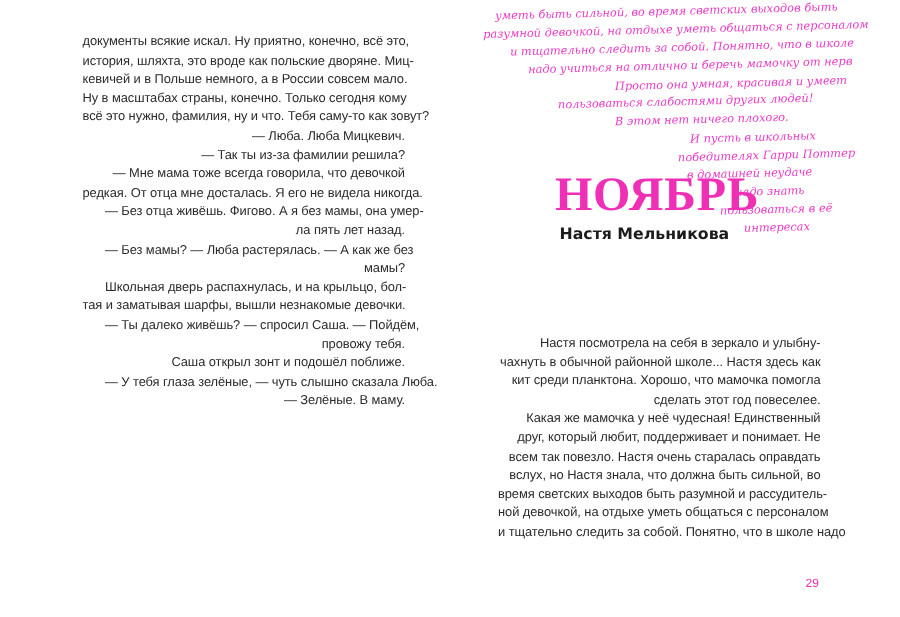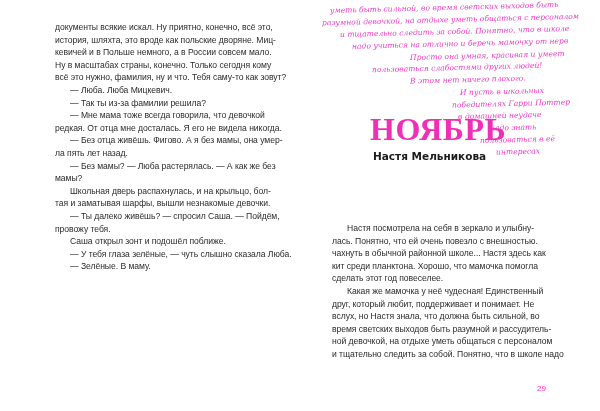--- a/index.html
+++ b/index.html
@@ -1,21 +1,21 @@
 <!DOCTYPE html>
 <html><head>
 <meta charset="utf-8">
 <style>
   * { margin:0; padding:0; box-sizing:border-box; }
   html, body { width:600px; height:411px; background:#ffffff; overflow:hidden; }
   body { position:relative; font-family:"Liberation Sans", sans-serif; color:#2b2b2b; }
   .page { position:absolute; top:0; height:411px; }
   .left-page { left:0; width:300px; }
   .right-page { left:300px; width:300px; }
-  .body-text { position:absolute; font-size:8.6px; line-height:12.6px; letter-spacing:-0.05px; }
+  .body-text { position:absolute; font-size:8.6px; line-height:12.6px; letter-spacing:-0.05px;text-align:right; }
   .left-text { left:55px; top:21px; width:215px; }
   .right-text { left:32px; top:222px; width:215px; }
   .line { white-space:nowrap; display:block; }
   .indent { padding-left:15px; }
   .handwriting { position:absolute; font-family:"DejaVu Serif", serif; font-style:italic; color:#e93cc4; font-size:7.6px; line-height:12px; white-space:nowrap; }
   .hw-line { display:block; }
   .title { position:absolute; left:70px; top:111px; font-family:Liberation Serif, serif; font-weight:bold; font-size:32px; color:#ef2fb5; letter-spacing:0.5px; line-height:36px; }
   .author { position:absolute; left:73px; top:150px; font-family:"DejaVu Sans", sans-serif; font-weight:bold; font-size:10.5px; color:#1c1c1c;text-align:right; }
   .page-number { position:absolute; left:237px; top:384px; font-size:8px; color:#ef2fb5; }
 </style>
@@ -60,25 +60,25 @@
       <span class="hw-line" style="position: absolute; left: 152px; top: 96px; transform: rotate(-1.5deg);">победителях Гарри Поттер</span>
       <span class="hw-line" style="position: absolute; left: 158px; top: 108px; transform: rotate(-1.5deg);">в домашней неудаче</span>
       <span class="hw-line" style="position: absolute; left: 190px; top: 120px; transform: rotate(-1.5deg);">надо знать</span>
       <span class="hw-line" style="position: absolute; left: 180px; top: 132px; transform: rotate(-1.5deg);">пользоваться в её</span>
       <span class="hw-line" style="position: absolute; left: 196px; top: 144px; transform: rotate(-1.5deg);">интересах</span>
     </div>
   <div class="title">НОЯБРЬ</div>
   <div class="author">Настя Мельникова</div>
   <div class="body-text right-text" id="right-text">
       <span class="line indent">Настя посмотрела на себя в зеркало и улыбну-</span>
-      <span class="line">лась. Понятно, что ей очень повезло с внешностью.</span>
       <span class="line">чахнуть в обычной районной школе... Настя здесь как</span>
       <span class="line">кит среди планктона. Хорошо, что мамочка помогла</span>
       <span class="line">сделать этот год повеселее.</span>
       <span class="line indent">Какая же мамочка у неё чудесная! Единственный</span>
       <span class="line">друг, который любит, поддерживает и понимает. Не</span>
+      <span class="line">всем так повезло. Настя очень старалась оправдать</span>
       <span class="line">вслух, но Настя знала, что должна быть сильной, во</span>
       <span class="line">время светских выходов быть разумной и рассудитель-</span>
       <span class="line">ной девочкой, на отдыхе уметь общаться с персоналом</span>
       <span class="line">и тщательно следить за собой. Понятно, что в школе надо</span>
     </div>
   <div class="page-number">29</div>
 </div>
 
 </body></html>

